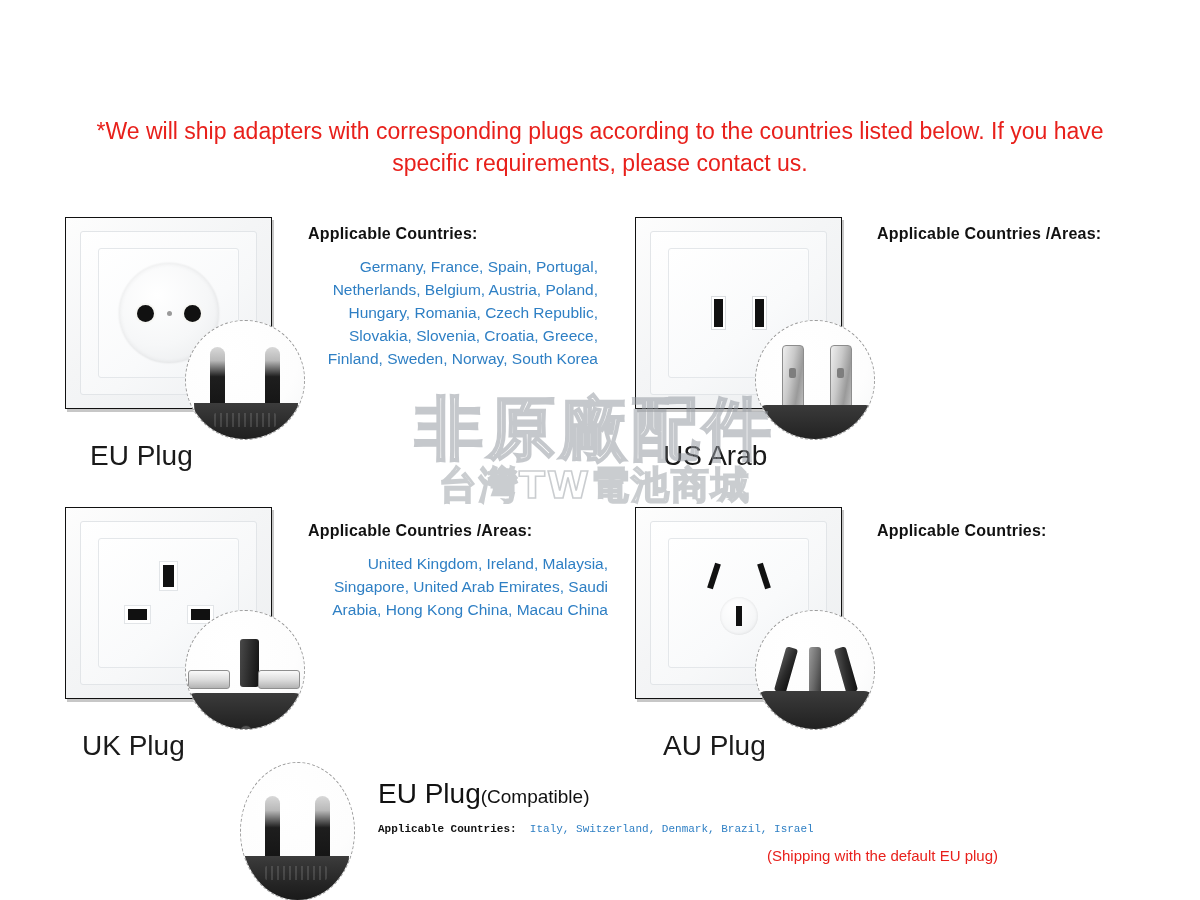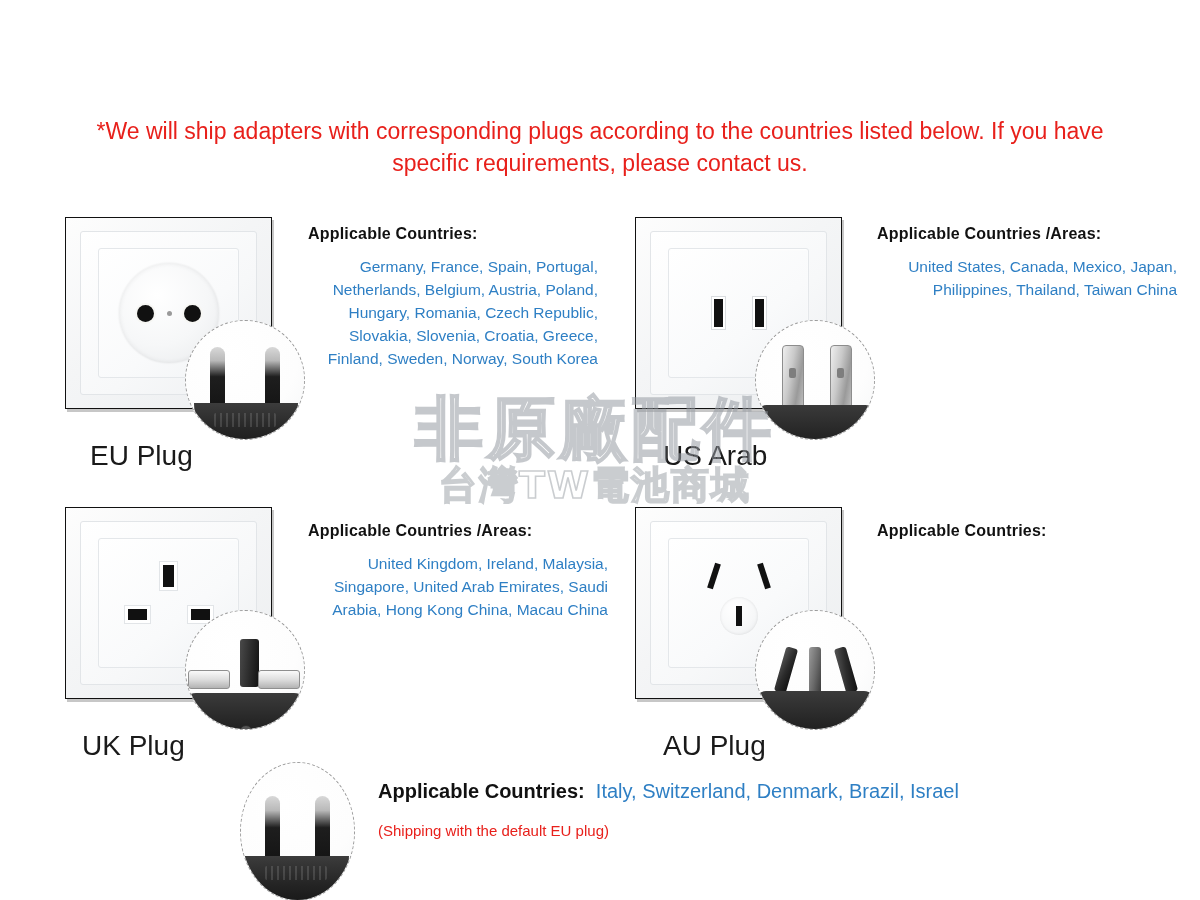--- a/index.html
+++ b/index.html
@@ -232,24 +232,24 @@
     border-radius:50%;
     background:radial-gradient(circle at 38% 30%,#ffffff 0%,#fdfdfd 60%,#f5f6f7 100%);
     border:1px dashed #9b9b9b;overflow:hidden;
   }
   .compat-bubble .eu-body{left:4px;bottom:-8px;width:104px;height:52px;}
   .compat-bubble .eu-pin{bottom:38px;height:66px;}
 
   .compat-text{position:absolute;left:378px;top:780px;width:620px;}
   .compat-title{font-size:28px;color:#111;line-height:1;margin:0 0 10px 0;white-space:nowrap;}
   .compat-title .sub{font-size:19px;}
-  .compat-row{font-size:20px;line-height:22px;margin:0 0 20px 0;color:#111;}
+  .compat-row{font-size:11px;line-height:22px;margin:0 0 7px 0;color:#111;font-family:Liberation Mono, monospace;}
   .compat-row b{font-weight:bold;color:#111;}
   .compat-row .cty{color:#2e7fc4;}
-  .compat-note{font-size:15px;color:#e8201b;margin:0;}
+  .compat-note{font-size:15px;color:#e8201b;margin:0;text-align:right;}
 
   
   .watermark{
     position:absolute;left:395px;top:398px;width:400px;height:110px;
     pointer-events:none;user-select:none;
   }
   .wm-big{
     position:absolute;left:0;top:0;width:400px;
     font-size:68px;line-height:62px;letter-spacing:4px;
     font-weight:bold;color:transparent;
@@ -308,21 +308,20 @@
       <div class="bubble bubble-us">
         <div class="us-blade left"></div>
         <div class="us-blade right"></div>
         <div class="us-body"></div>
       </div>
     </div>
   </div>
   <div class="plug-label lbl-us">US Arab</div>
   <div class="txtblock tb-us">
     <p class="ac-head">Applicable Countries /Areas:</p>
-    <p class="ac-list">United States, Canada, Mexico, Japan, Philippines, Thailand, Taiwan China</p>
   </div>
 
   <div class="cell cell-uk">
     <div class="socket">
       <div class="plate">
         <div class="inner">
           <div class="uk-top"></div>
           <div class="uk-bot left"></div>
           <div class="uk-bot right"></div>
         </div>
@@ -369,20 +368,21 @@
   <div class="txtblock tb-au">
     <p class="ac-head">Applicable Countries:</p>
   </div>
 
   <div class="compat-bubble">
     <div class="eu-pin left"></div>
     <div class="eu-pin right"></div>
     <div class="eu-body"></div>
   </div>
   <div class="compat-text">
+    <p class="compat-title"><span>EU Plug</span><span class="sub">(Compatible)</span></p>
     <p class="compat-row"><b>Applicable Countries:</b>&nbsp;&nbsp;<span class="cty">Italy, Switzerland, Denmark, Brazil, Israel</span></p>
     <p class="compat-note">(Shipping with the default EU plug)</p>
   </div>
 
   <div class="watermark">
     <div class="wm-big">非原廠配件</div>
     <div class="wm-small">台灣TW電池商城</div>
   </div>
 
 </div>

